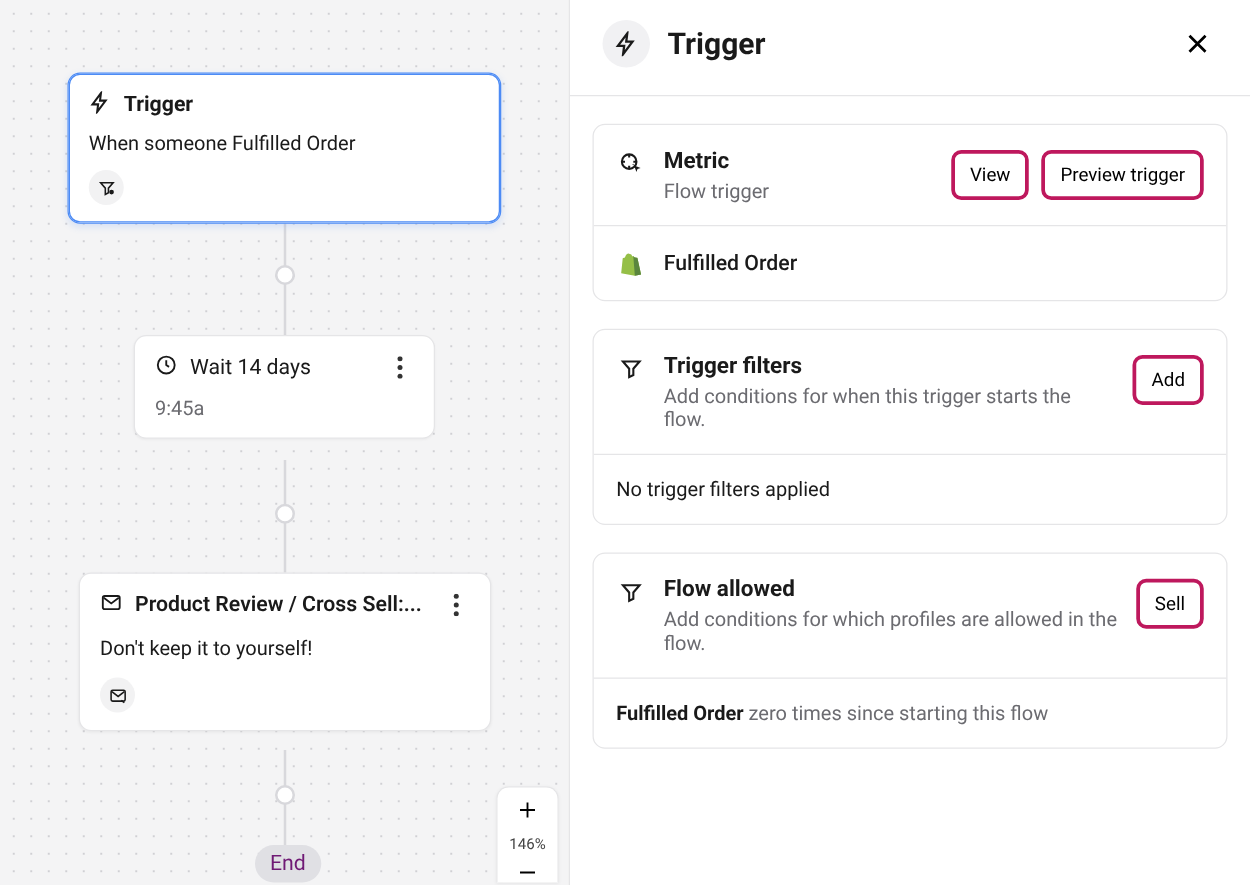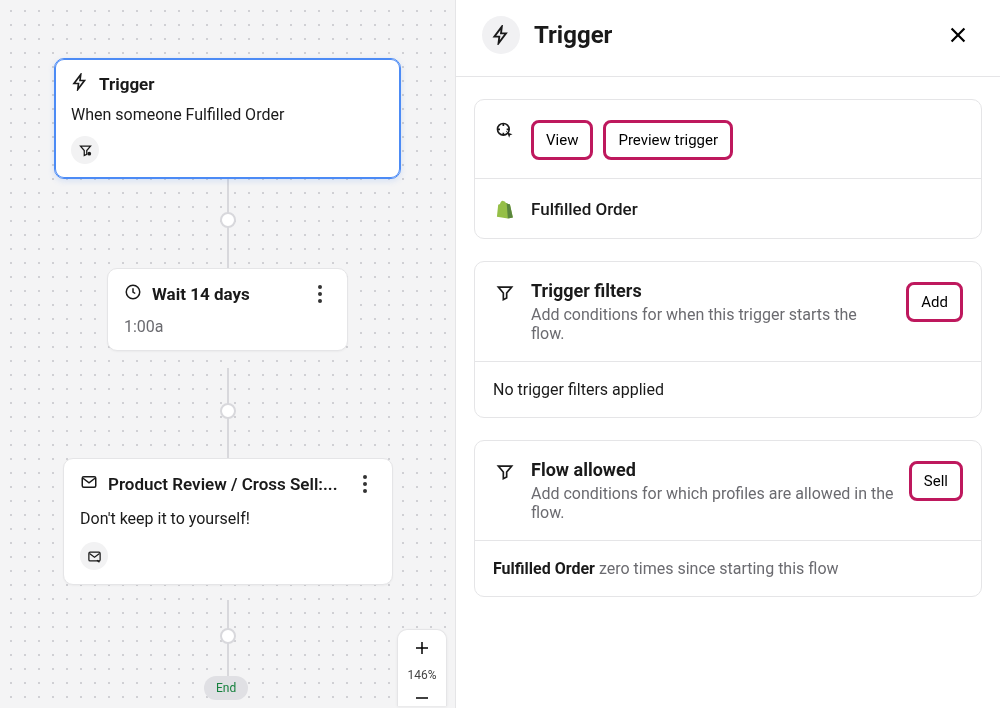--- a/index.html
+++ b/index.html
@@ -41,21 +41,21 @@
   .card-title{font-size:17px;font-weight:700;}
   .card-sub{margin-top:10px;font-size:16px;color:var(--text);}
   .card-sub.muted{color:var(--muted);font-size:16px;}
   .more-btn{margin-left:auto;width:22px;height:22px;display:flex;align-items:center;justify-content:center;border:none;background:none;cursor:pointer;border-radius:6px;}
   .chip{display:inline-flex;align-items:center;justify-content:center;width:28px;height:28px;border-radius:50%;background:#f2f2f3;}
   .chip svg{width:15px;height:15px;}
   .card-foot{display:flex;align-items:center;justify-content:space-between;margin-top:14px;}
   .live-sel{display:flex;align-items:center;gap:8px;border:1px solid var(--line-dark);border-radius:8px;padding:6px 10px 6px 12px;cursor:pointer;font-size:15px;}
   .live-dot{width:14px;height:14px;border-radius:50%;border:2px solid var(--green);display:flex;align-items:center;justify-content:center;}
   .live-dot::after{content:"";width:0;height:0;border-left:6px solid var(--green);border-top:4px solid transparent;border-bottom:4px solid transparent;margin-left:1px;}
-  .end-pill{position:absolute;left:204px;background:#e0e0e4;border-radius:999px;padding:5px 12px;font-size:12px;color:#15803d;}
+  .end-pill{position:absolute;left:204px;background:#e0e0e4;border-radius:999px;padding:5px 12px;font-size:17px;color:#701a75;}
   .zoom{position:absolute;right:8px;bottom:2px;width:48px;background:#fff;border:1px solid var(--line);border-radius:10px 10px 0 0;border-bottom:none;display:flex;flex-direction:column;align-items:center;box-shadow:0 1px 3px rgba(0,0,0,.06);}
   .zoom button{background:none;border:none;height:36px;width:100%;font-size:22px;cursor:pointer;display:flex;align-items:center;justify-content:center;}
   .zoom .pct{font-size:12px;color:#444;padding:2px 0 6px;}
   
   
   .panel{flex:1;display:flex;flex-direction:column;overflow:auto;}
   .panel-header{display:flex;align-items:center;gap:14px;padding:16px 24px 22px 26px;border-bottom:1px solid var(--line);}
   .panel-header .icon-wrap{width:38px;height:38px;border-radius:50%;background:#f1f1f3;display:flex;align-items:center;justify-content:center;}
   .panel-header .icon-wrap svg{width:20px;height:20px;}
   .panel-header h1{margin:0;font-size:24px;font-weight:700;flex:1;}
@@ -114,30 +114,30 @@
     </div>
 
     <div class="card" style="left:107px;top:268px;width:207px;">
       <div class="card-head">
         <span>
           <svg viewBox="0 0 24 24" fill="none" stroke="currentColor" stroke-width="2">
               <circle cx="12" cy="12" r="9"></circle>
               <path d="M12 7v5l3 2"></path>
             </svg>
         </span>
-        <div class="card-title" style="font-weight:700;">Wait 14 days</div>
+        <div class="card-title" style="font-weight:400;">Wait 14 days</div>
         <button class="more-btn">
           <svg width="4" height="18" viewBox="0 0 4 18">
               <circle cx="2" cy="2" r="2" fill="#333"></circle>
               <circle cx="2" cy="9" r="2" fill="#333"></circle>
               <circle cx="2" cy="16" r="2" fill="#333"></circle>
             </svg>
         </button>
       </div>
-      <div class="card-sub muted" style="margin-top:12px;">1:00a</div>
+      <div class="card-sub muted" style="margin-top:12px;">9:45a</div>
     </div>
 
     <div class="card" style="left:63px;top:458px;width:296px;">
       <div class="card-head">
         <span>
           <svg viewBox="0 0 24 24" fill="none" stroke="currentColor" stroke-width="2">
               <rect x="3" y="5" width="18" height="14" rx="2"></rect>
               <path d="m4 7 8 6 8-6"></path>
             </svg>
         </span>
@@ -198,20 +198,24 @@
 
       <div class="block">
         <div class="block-row">
           <div class="block-icon">
             <svg viewBox="0 0 24 24" fill="none" stroke="currentColor" stroke-width="2">
                 <circle cx="10" cy="10" r="7"></circle>
                 <path d="M10 3v3M10 14v3M3 10h3M14 10h3"></path>
                 <path d="m13 13 8 3-3 1-1 3-3-8Z" fill="currentColor" stroke="none"></path>
               </svg>
           </div>
+          <div class="block-main">
+            <h3 class="block-title">Metric</h3>
+            <p class="block-desc">Flow trigger</p>
+          </div>
           <div class="block-actions">
             <button class="btn">View</button>
             <button class="btn">Preview trigger</button>
           </div>
         </div>
         <div class="block-row" style="align-items:center;">
           <div class="block-icon">
             <svg class="shopify-bag" viewBox="0 0 24 28">
                 <path fill="#95bf47" d="M19 6.5c-.1-.5-.5-.6-.9-.6l-2-.2s-1.4-1.4-1.6-1.5c-.2-.2-.5-.1-.6-.1l-.8.2C12.7 3 11.9 1.8 10.5 1.8h-.2C9.9 1.2 9.4 1 9 1 6.6 1 5.4 4 5 5.6l-1.9.6c-.6.2-.6.2-.7.8L.7 23.3 16 26l7-1.5L19 6.5Z"></path>
                 <path fill="#5a863e" d="M18.1 5.9c-.4 0-2-.2-2-.2s-1.4-1.4-1.6-1.5l-.2-.1L16 26l7-1.5L19 6.5c-.1-.5-.5-.6-.9-.6Z"></path>

